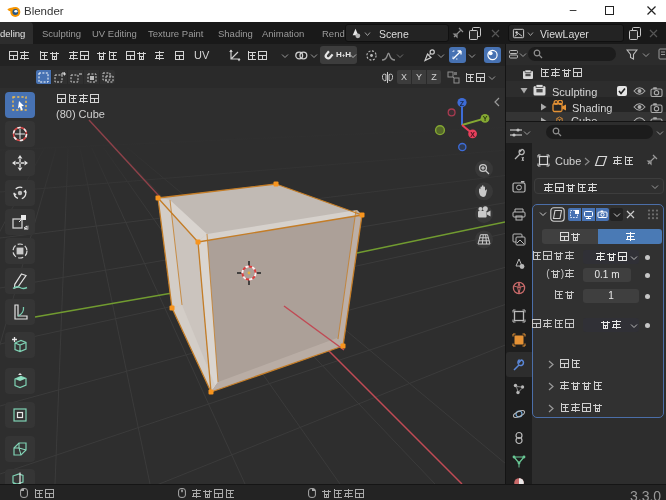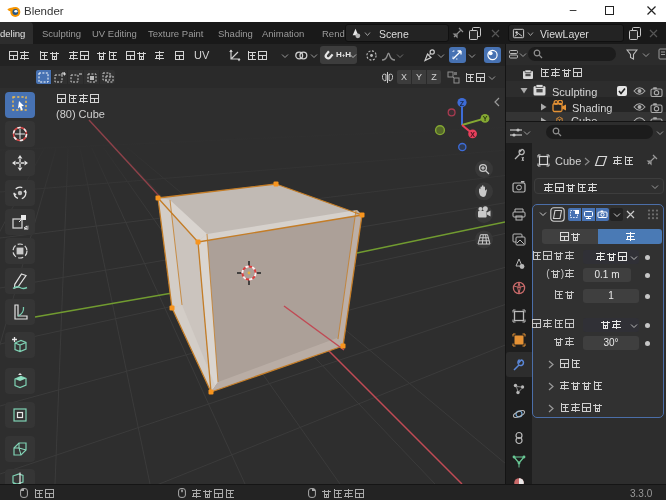--- a/index.html
+++ b/index.html
@@ -40,21 +40,21 @@
 
 #topbar{left:0;top:22px;width:666px;height:22px;background:#191919;color:#9a9a9a;font-size:9.5px}
 .tab{position:absolute;top:0;height:22px;line-height:23px;padding:0}
 .tab.act{background:#2d2d2d;color:#e4e4e4;border-radius:0 4px 0 0}
 
 #vhead{left:0;top:44px;width:505px;height:22px;background:#232323;color:#d4d4d4;font-size:11px}
 #tset{left:0;top:66px;width:505px;height:22px;background:#2a2a2a}
 #viewport{left:0;top:88px;width:505px;height:396px;background:#2e2e2e}
 #outliner{left:505px;top:44px;width:161px;height:77px;background:#282828;border-left:1px solid #141414}
 #props{left:505px;top:121px;width:161px;height:363px;background:#2d2d2d;border-left:1px solid #141414;border-top:1px solid #141414}
-#status{left:0;top:484px;width:666px;height:16px;background:#232323;border-top:1px solid #151515;color:#ababab;font-size:10px}
+#status{left:0;top:484px;width:666px;height:16px;background:#232323;border-top:1px solid #151515;color:#ababab;font-size:14px}
 .hitem{position:absolute;top:0;height:22px;display:flex;align-items:center}
 .chevsvg{width:8px;height:6px}
 .tbtn{position:absolute;left:5px;width:30px;height:26px;background:#353535;border-radius:4px}
 .prow{position:absolute;height:14px;font-size:10px;white-space:nowrap}
 .plabel{position:absolute;text-align:right;color:#c6c6c6;width:45px;white-space:nowrap;left:-4px !important}
 .pfield{position:absolute;left:77px;width:56px;height:14px;background:#3f3f3f;border-radius:3px;color:#e9e9e9;text-align:center;line-height:14px;font-size:10px}
 .pdrop{background:#303036 !important}
 .pdot{position:absolute;top:4.5px;width:5px;height:5px;border-radius:50%;background:#c6c6c6}
 </style>
 </head>
@@ -686,25 +686,20 @@
     </div>
     <div class="prow" style="left:28px;top:196px;width:130px">
       <span class="plabel" style="left:2px"><i class="cj g1"></i><i class="cj g2"></i><i class="cj g3"></i><i class="cj g1"></i></span>
       <div class="pfield pdrop" style="left:49px;width:56px"><i class="cj g4"></i><i class="cj g2"></i>
         <svg class="abs chevsvg" style="right:1px;top:5px" viewBox="0 0 8 6">
             <path d="M1 1.5 L4 4.5 L7 1.5" stroke="#b9b9b9" fill="none"></path>
           </svg>
       </div>
       <span class="pdot" style="left:111px"></span>
     </div>
-    <div class="prow" style="left:28px;top:214px;width:130px">
-      <span class="plabel" style="left:2px"><i class="cj g4"></i><i class="cj g2"></i></span>
-      <div class="pfield" style="left:49px;width:56px">30°</div>
-      <span class="pdot" style="left:111px"></span>
-    </div>
 
     <div class="abs" style="left:42px;top:236px;color:#cfcfcf">
       <svg class="abs" style="left:0;top:2px" width="6" height="9" viewBox="0 0 6 9">
           <path d="M1 1 L5 4.5 L1 8" stroke="#9a9a9a" fill="none" stroke-width="1.2"></path>
         </svg>
       <span class="abs fx" style="left:11px;top:1px">
           <i class="cj g1"></i>
           <i class="cj g3"></i>
         </span>
     </div>

